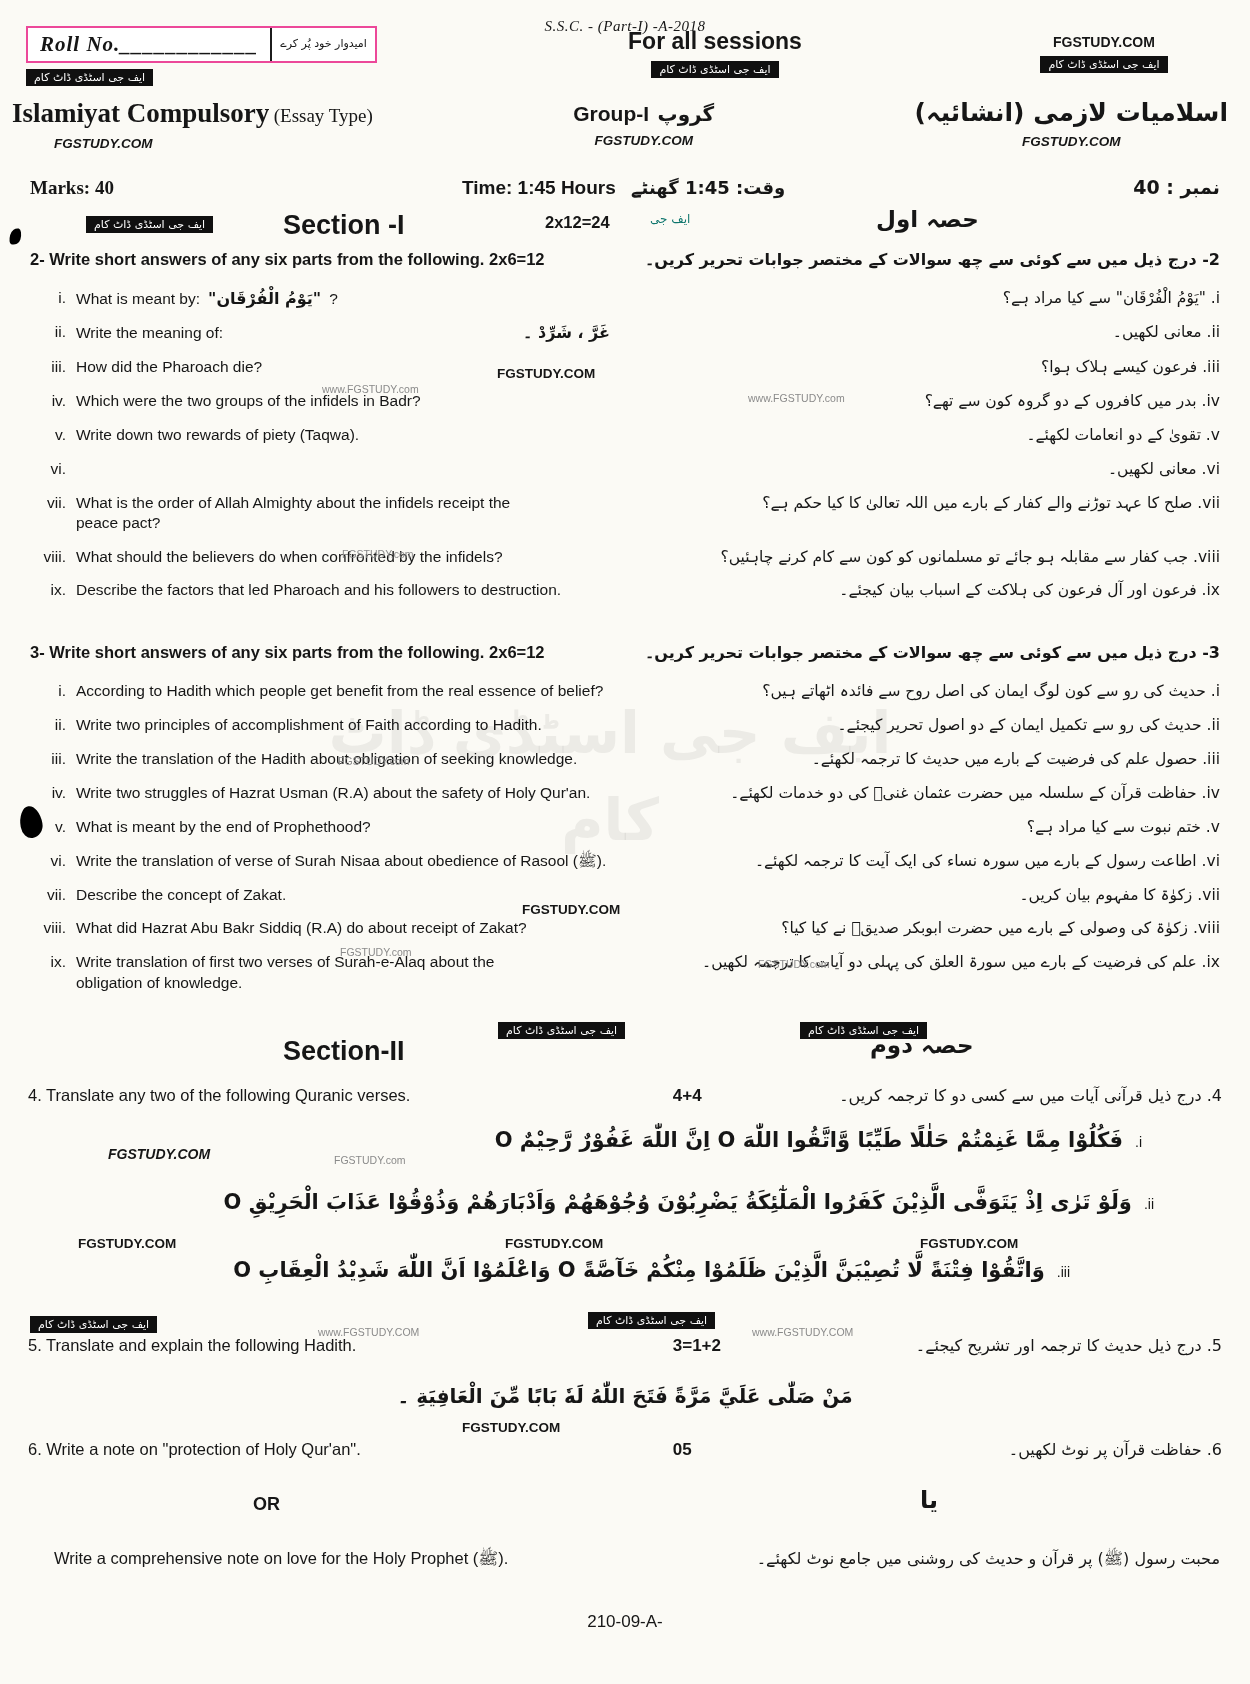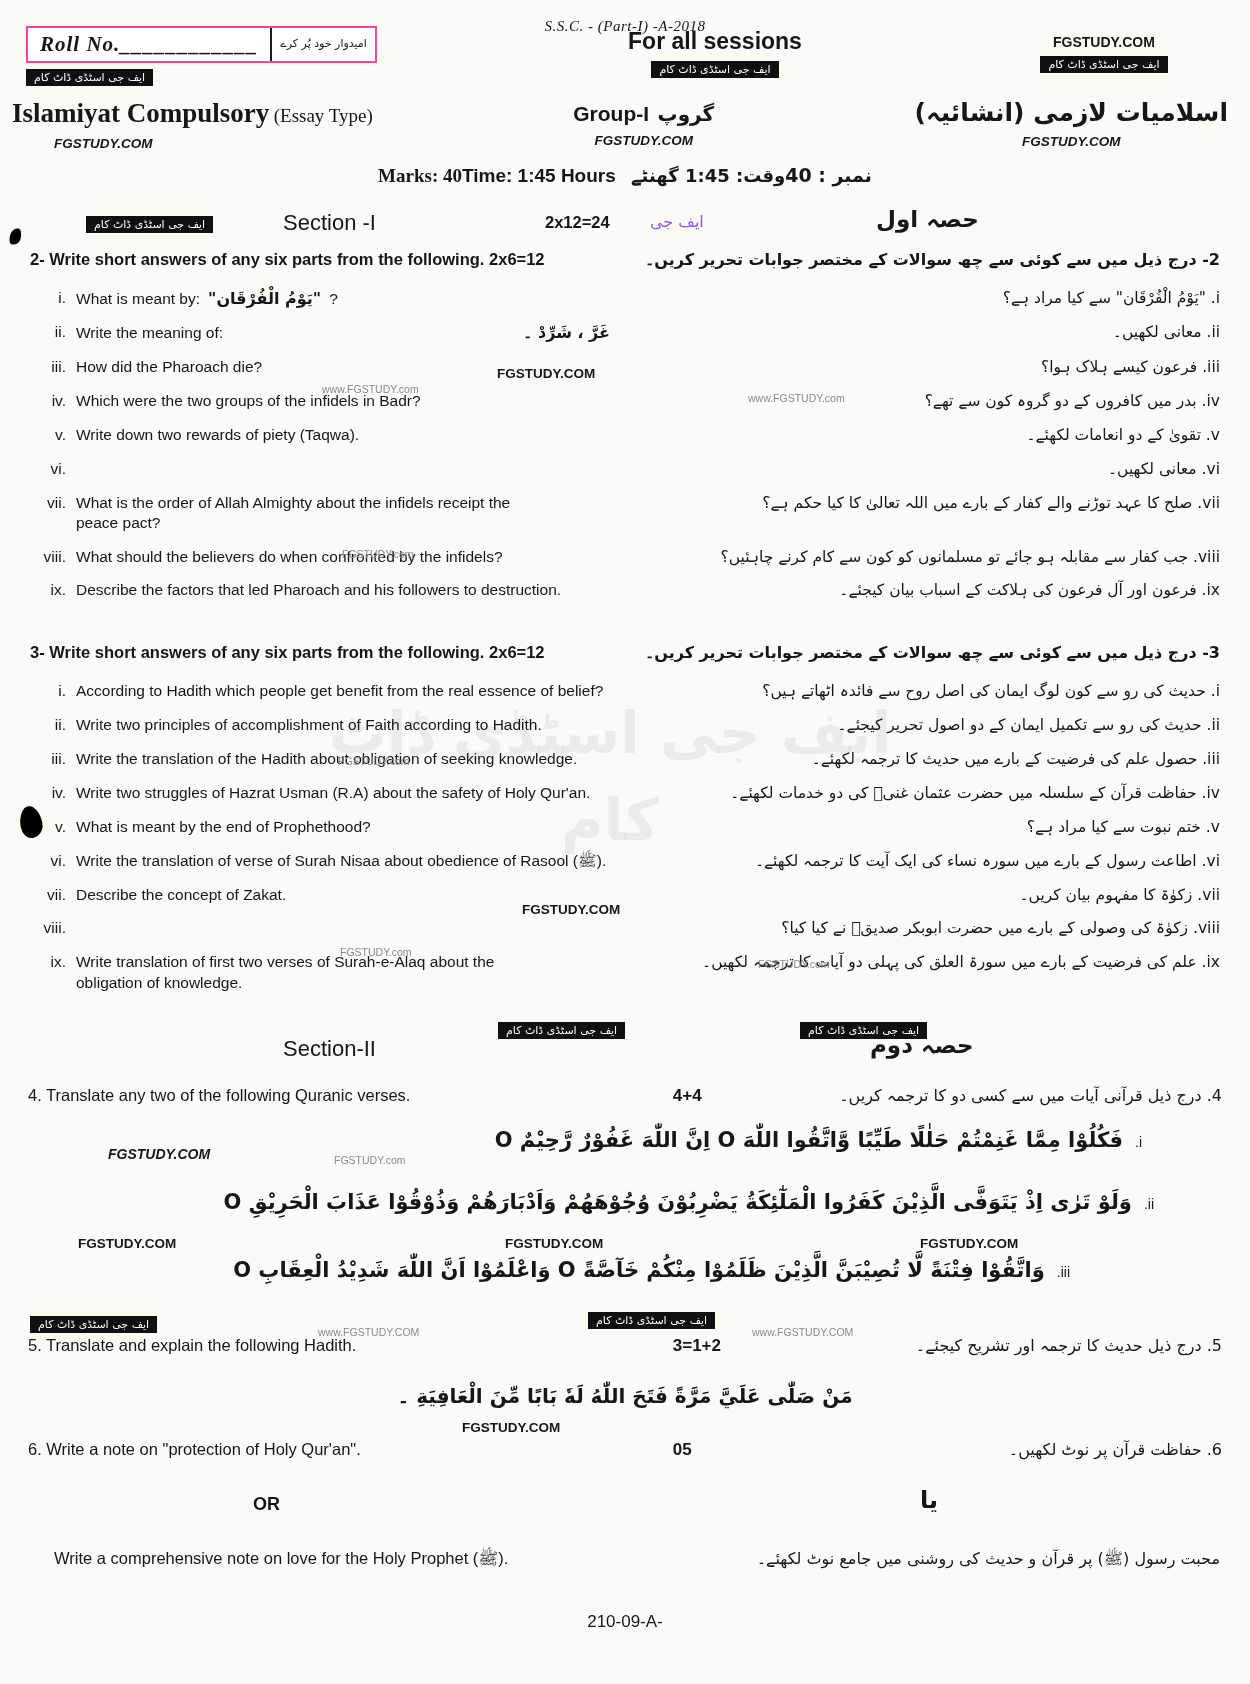--- a/index.html
+++ b/index.html
@@ -25,34 +25,34 @@
   .t-main{font-family:"Liberation Serif",serif;font-weight:bold;font-size:27px}
   .t-sub{font-family:"Liberation Serif",serif;font-size:19px}
   .wm-bi{font-weight:bold;font-style:italic;font-size:13.5px;margin-top:7px}
   .t-left .wm-bi{margin-left:42px}
   .t-center{text-align:center;padding-top:4px}
   .group{font-size:21px;font-weight:bold}
   .group-ur{font-size:20px;font-weight:bold;margin-left:4px}
   .t-right{text-align:center;padding-right:10px}
   .t-ur{font-size:25px;font-weight:bold}
 
-  .marksrow{top:164px;display:flex;justify-content:center;padding:0 30px;align-items:baseline}
+  .marksrow{top:176px;display:flex;justify-content:space-between;padding:0 30px;align-items:baseline}
   .m-left{font-family:"Liberation Serif",serif;font-weight:bold;font-size:19px}
   .m-center{font-weight:bold;font-size:19px}
   .m-center .urdu{font-size:18px;margin-left:10px;display:inline-block}
   .m-right{font-weight:bold;font-size:19px}
 
   .sechead{height:42px}
   .sec1head{top:210px}
   .sec2head{top:1036px}
   .sechead>*{position:absolute}
   .s-badge{left:86px;top:6px;margin-top:0}
-  .s-title{left:283px;top:0;font-size:22px;font-weight:normal}
+  .s-title{left:283px;top:0;font-size:27px;font-weight:bold}
   .s-marks{left:545px;top:3px;font-size:16.5px;font-weight:bold}
-  .s-partial{left:650px;top:2px;font-size:16px;color:#8b5cf6}
+  .s-partial{left:650px;top:2px;font-size:12px;color:#0f766e}
   .s-ur{left:876px;top:-4px;font-size:23px;font-weight:bold}
   .sec2head .s-ur{left:870px}
 
   .qhead{display:flex;justify-content:space-between;padding:0 30px;font-weight:bold}
   .q2head{top:250px}
   .q3head{top:643px}
   .qhead .en{font-size:16.5px}
   .qhead .ur{font-size:16px;white-space:nowrap}
 
   .parts{padding:0 30px}
@@ -288,20 +288,21 @@
     <div class="prow">
       <div class="pl">
           <span class="pno">vii.</span>
           <span>Describe the concept of Zakat.</span>
         </div>
       <div class="pur urdu">vii. زکوٰۃ کا مفہوم بیان کریں۔</div>
     </div>
     <div class="prow">
       <div class="pl">
           <span class="pno">viii.</span>
+          <span>What did Hazrat Abu Bakr Siddiq (R.A) do about receipt of Zakat?</span>
         </div>
       <div class="pur urdu">viii. زکوٰۃ کی وصولی کے بارے میں حضرت ابوبکر صدیقؓ نے کیا کیا؟</div>
     </div>
     <div class="prow">
       <div class="pl narrow">
           <span class="pno">ix.</span>
           <span>Write translation of first two verses of Surah-e-Alaq about the obligation of knowledge.</span>
         </div>
       <div class="pur urdu">ix. علم کی فرضیت کے بارے میں سورۃ العلق کی پہلی دو آیات کا ترجمہ لکھیں۔</div>
     </div>

